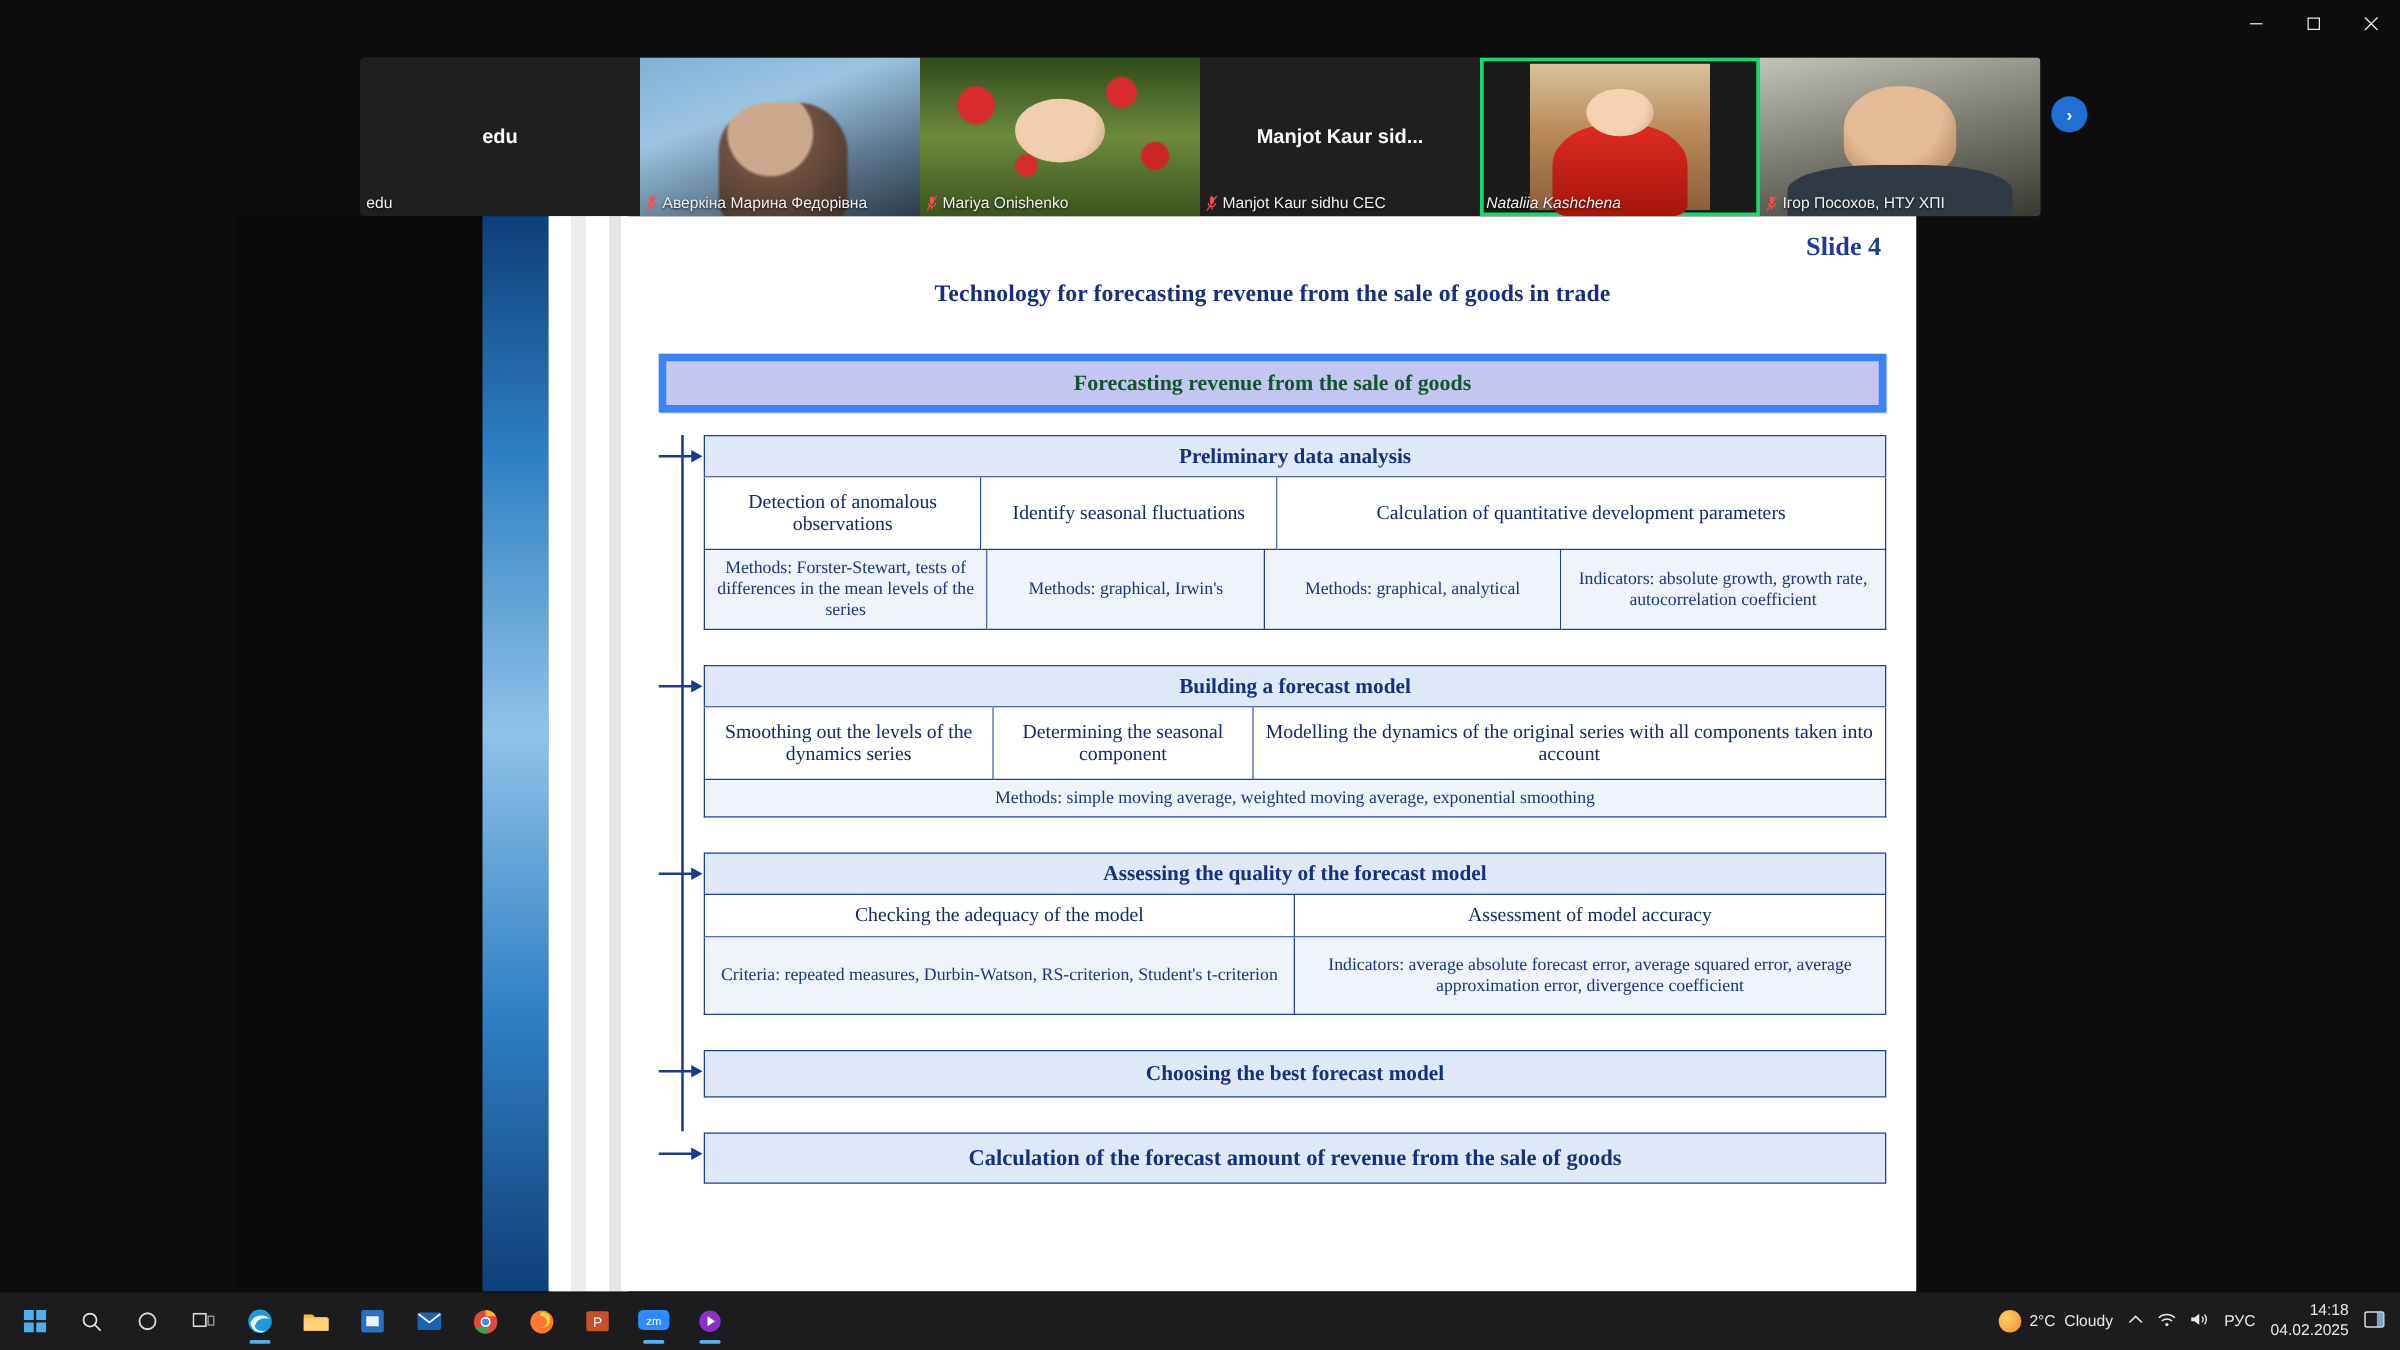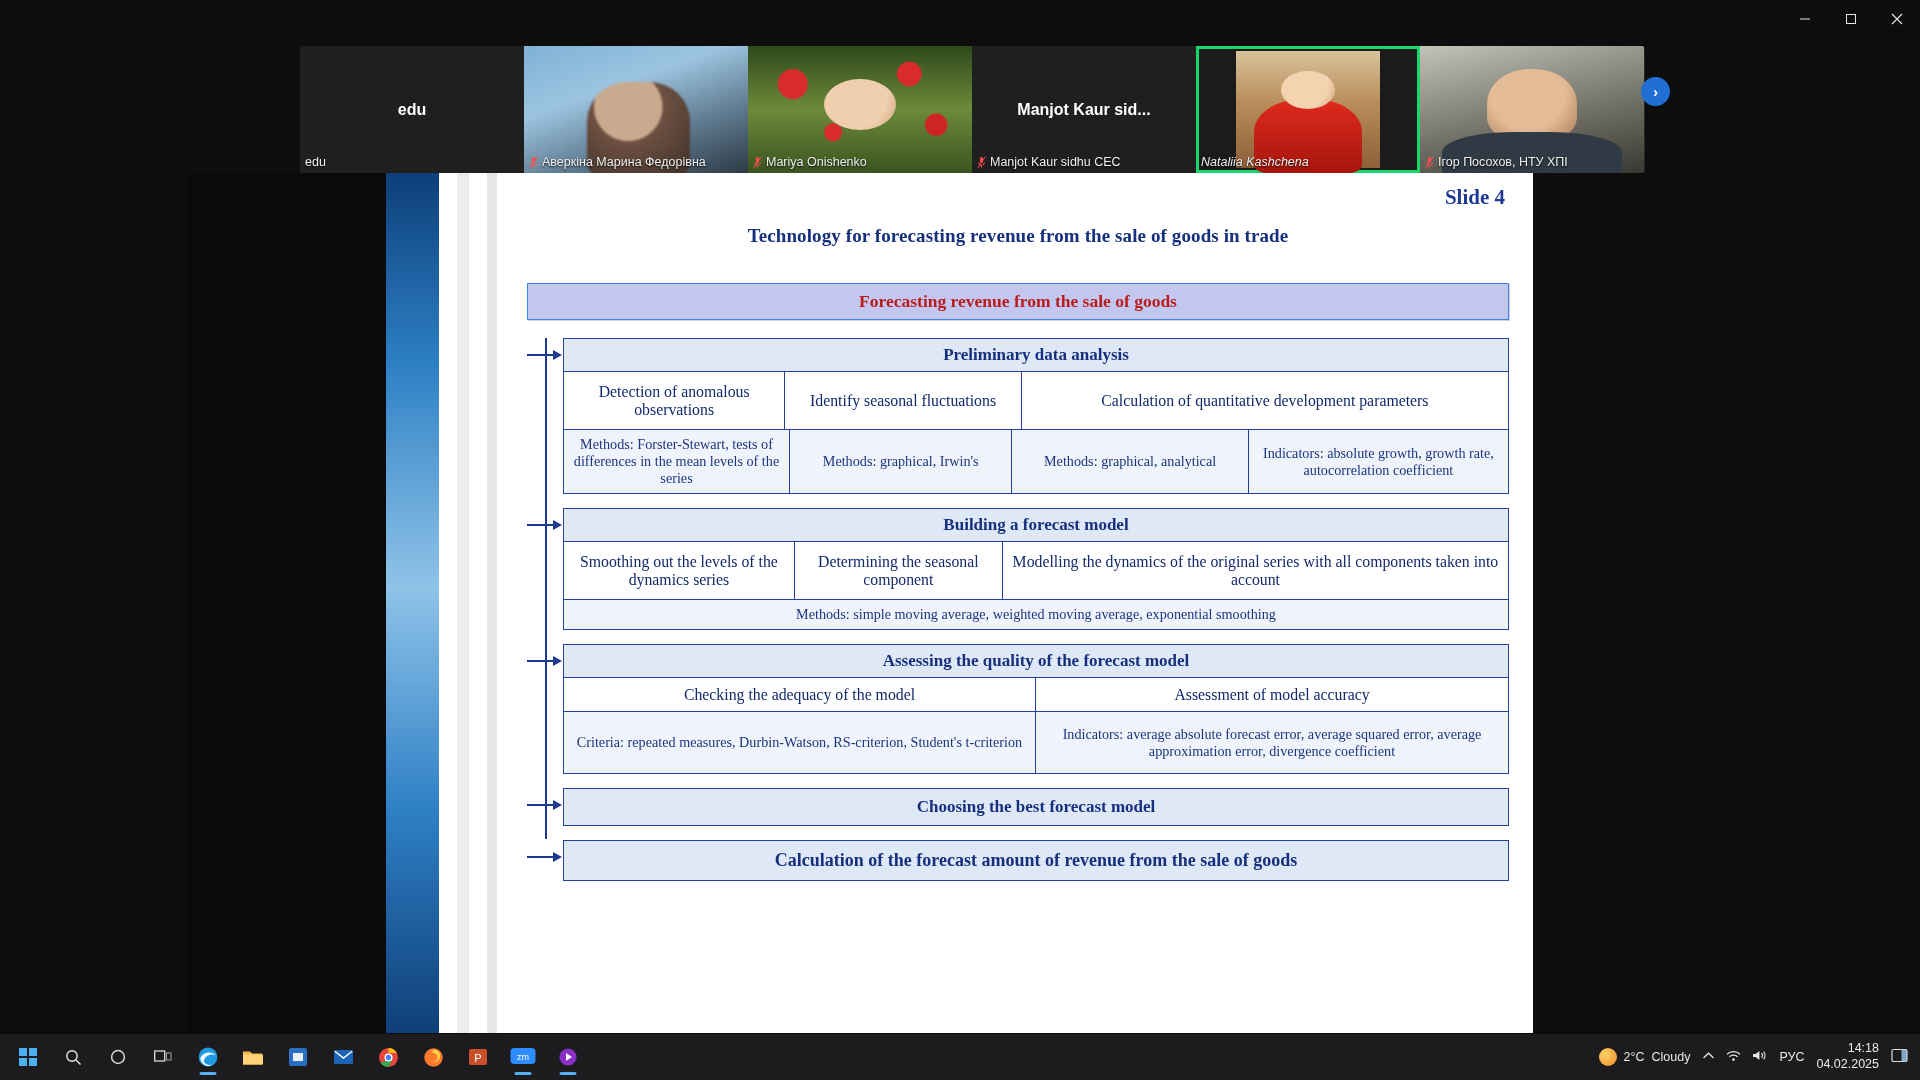--- a/index.html
+++ b/index.html
@@ -19,21 +19,21 @@
   .win-btn {
     width: 46px; height: 38px; display: flex; align-items: center; justify-content: center;
     color: #e8e8e8; font-size: 15px; line-height: 1;
   }
   .win-btn svg { display: block; }
 
   
   .filmstrip {
     position: absolute; left: 288px; top: 46px; width: 1345px; height: 127px;
     background: #262626; border-radius: 4px;
-    display: flex; align-items: stretch; overflow: hidden; margin-left: 12px;
+    display: flex; align-items: stretch; overflow: hidden;
   }
   .tile {
     position: relative; flex: 0 0 auto; width: 224px; height: 127px;
     background: #1f1f1f; overflow: hidden;
   }
   .tile .name {
     position: absolute; left: 0; bottom: 0; right: 0;
     display: flex; align-items: center; gap: 4px;
     padding: 2px 5px 4px 5px;
     font-size: 12.5px; color: #f0f0f0;
@@ -111,22 +111,22 @@
   .slide-title {
     margin-top: 52px; text-align: center;
     color: #16307e; font-weight: bold; font-size: 19px;
     font-family: "Liberation Serif", serif;
     letter-spacing: .1px;
   }
 
   
   .diagram { position: relative; margin-top: 36px; }
   .hdr {
-    border: 1px solid #3b82f6; background: #c3c7ef;
-    color: #b91c1c; font-weight: bold; font-size: 17.5px;
+    border: 6px solid #3b82f6; background: #c3c7ef;
+    color: #14532d; font-weight: bold; font-size: 17.5px;
     font-family: "Liberation Serif", serif;
     text-align: center; padding: 7px 0;
     box-shadow: 1px 1px 0 rgba(0,0,0,.18);
   }
   .indent { margin-left: 36px; position: relative; }
   .band {
     border: 1px solid #2340a0; background: #dfe8f7;
     color: #16307e; font-weight: bold; font-size: 17px;
     font-family: "Liberation Serif", serif;
     text-align: center; padding: 6px 4px;
@@ -139,21 +139,21 @@
     background: #ffffff;
     font-size: 15.8px;
     padding: 6px 6px;
     display: flex; align-items: center; justify-content: center;
   }
   .cell + .cell { border-left: none; }
   .row .cell:first-child { border-left: 1px solid #2340a0; }
   .methods {
     background: #eff3fb; font-size: 14.2px; color: #1d357f;
   }
-  .sec { margin-top: 14px; }
+  .sec { margin-top: 28px; }
   .arrow {
     position: absolute; left: -36px; top: 12px; width: 36px; height: 10px;
   }
   .arrow::before {
     content: ""; position: absolute; left: 0; top: 4px; width: 28px; height: 1.5px; background: #1b3a8f;
   }
   .arrow::after {
     content: ""; position: absolute; left: 26px; top: 0; width: 0; height: 0;
     border-left: 9px solid #1b3a8f; border-top: 5px solid transparent; border-bottom: 5px solid transparent;
   }

